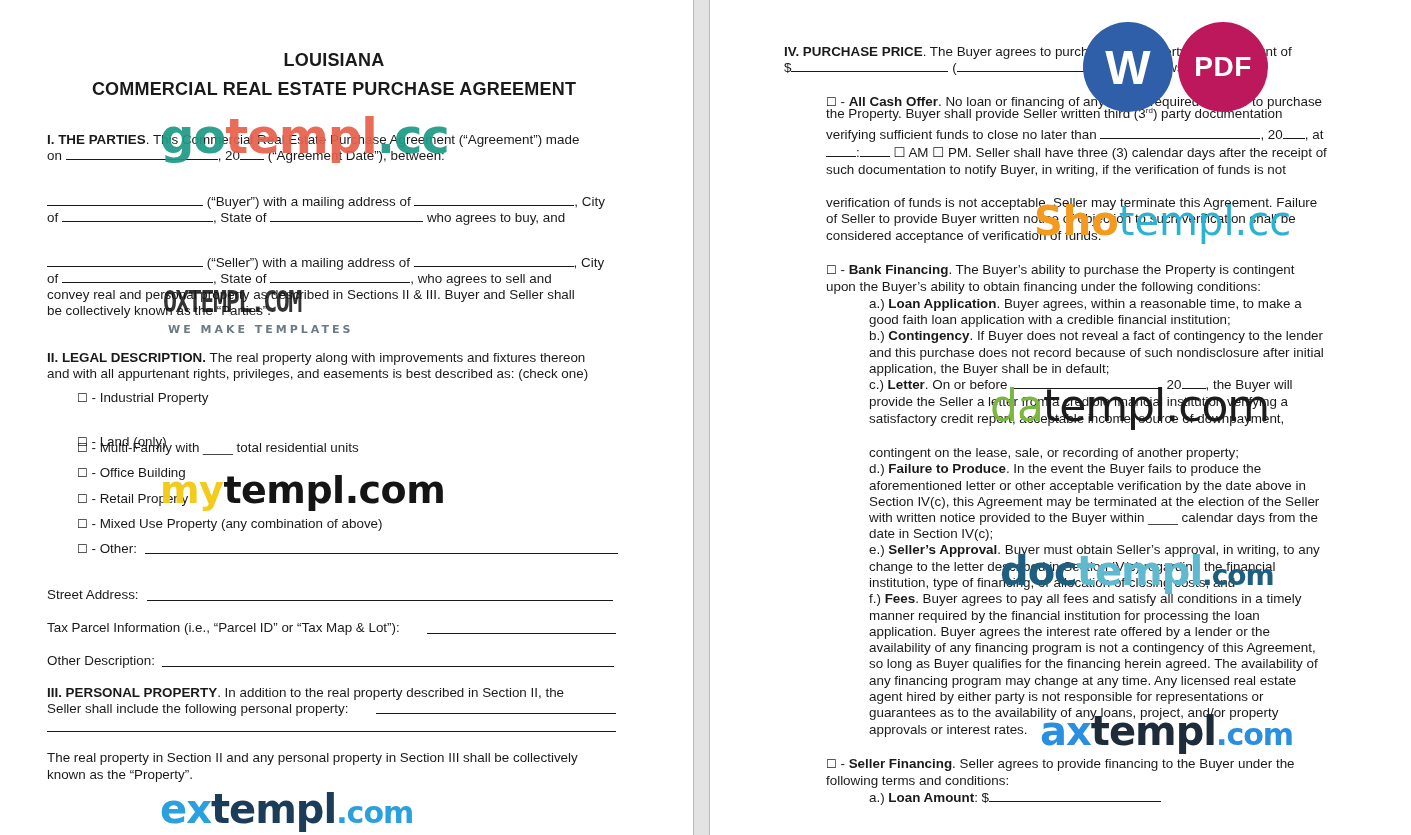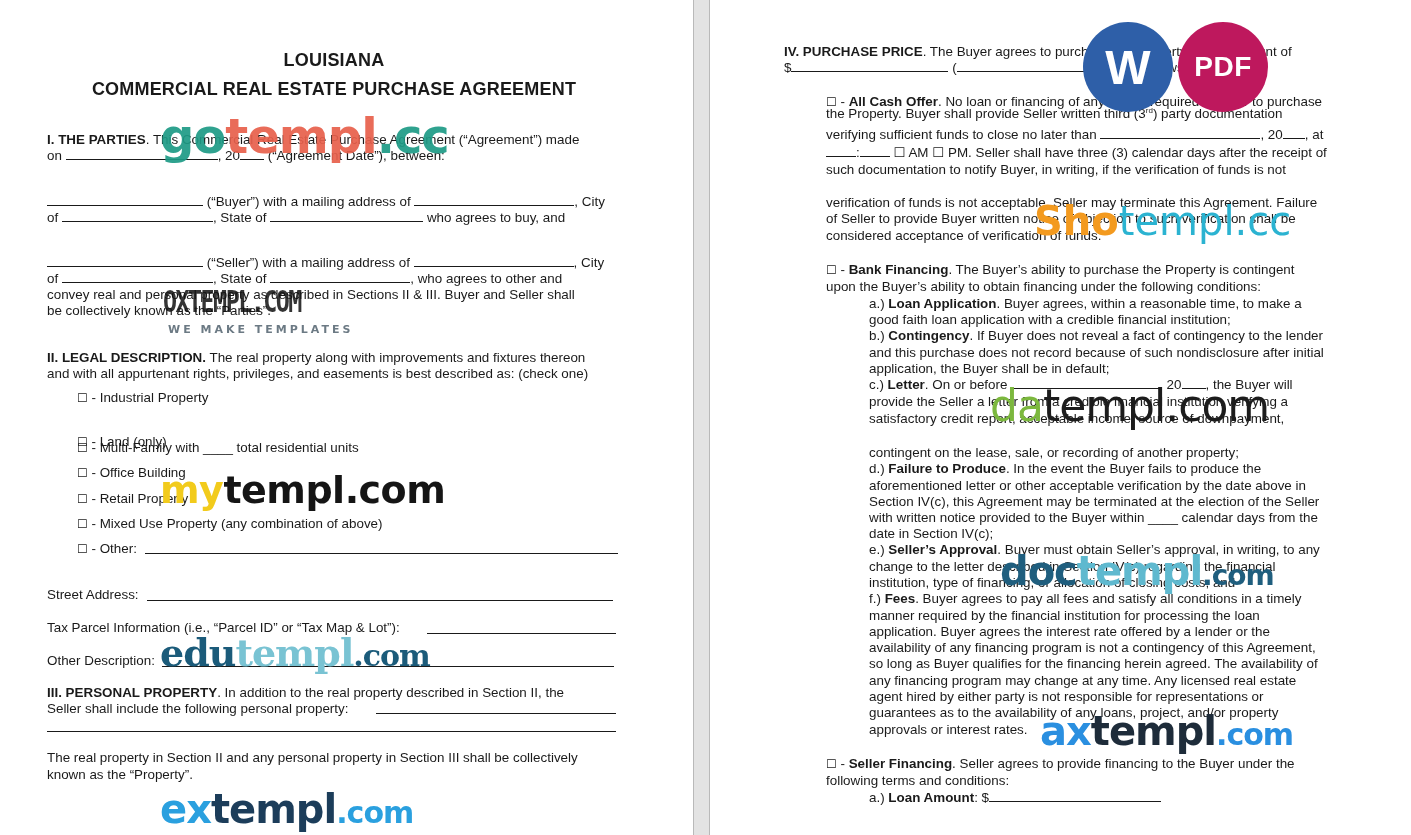--- a/index.html
+++ b/index.html
@@ -94,21 +94,21 @@
     <span class="line" style="width:156px;"></span><span> (“Buyer”) with a mailing address of </span><span class="line" style="width:160px;"></span><span>, City</span>
   </div>
   <div class="doc-text" style="left:47px; top:210px;">
     <span>of </span><span class="line" style="width:151px;"></span><span>, State of </span><span class="line" style="width:153px;"></span><span> who agrees to buy, and</span>
   </div>
 
   <div class="doc-text" style="left:47px; top:255px;">
     <span class="line" style="width:156px;"></span><span> (“Seller”) with a mailing address of </span><span class="line" style="width:160px;"></span><span>, City</span>
   </div>
   <div class="doc-text" style="left:47px; top:271px;">
-    <span>of </span><span class="line" style="width:151px;"></span><span>, State of </span><span class="line" style="width:140px;"></span><span>, who agrees to other and</span>
+    <span>of </span><span class="line" style="width:151px;"></span><span>, State of </span><span class="line" style="width:140px;"></span><span>, who agrees to sell and</span>
   </div>
   <div class="doc-text" style="left:47px; top:287px;">convey real and personal property as described in Sections II &amp; III. Buyer and Seller shall</div>
   <div class="doc-text" style="left:47px; top:303px;">be collectively known as the “Parties”.</div>
 
   <div class="doc-text" style="left:47px; top:350px;">
     <span class="b">II. LEGAL DESCRIPTION.</span><span> The real property along with improvements and fixtures thereon</span>
   </div>
   <div class="doc-text" style="left:47px; top:366px;">and with all appurtenant rights, privileges, and easements is best described as: (check one)</div>
 
   <div class="check-row" style="top:390px;">
@@ -153,23 +153,20 @@
   <div class="doc-text" style="left:47px; top:750px;">The real property in Section II and any personal property in Section III shall be collectively</div>
   <div class="doc-text" style="left:47px; top:767px;">known as the “Property”.</div>
 
   <div class="wm wm-gotempl">
     <span class="g1">go</span><span class="g2">templ</span><span class="g3">.cc</span>
   </div>
   <div class="wm wm-oxtempl">OXTEMPL.COM</div>
   <div class="wm wm-oxsub">WE MAKE TEMPLATES</div>
   <div class="wm wm-mytempl">
     <span class="m1">my</span><span class="m2">templ.com</span>
-  </div>
-  <div class="wm wm-edutempl">
-    <span class="e1">edu</span><span class="e2">templ</span><span class="e3">.com</span>
   </div>
   <div class="wm wm-extempl">
     <span class="x1">ex</span><span class="x2">templ</span><span class="x3">.com</span>
   </div>
 </div>
 
 <div class="gutter"></div>
 
 <div class="page page-right">
 

